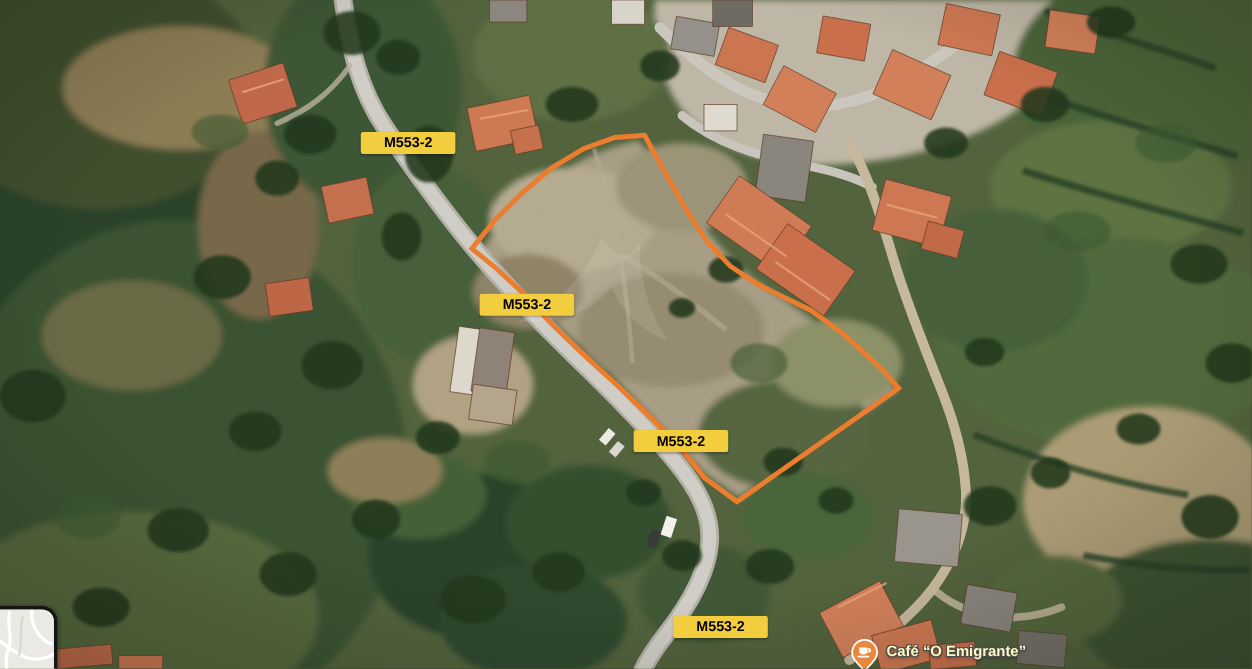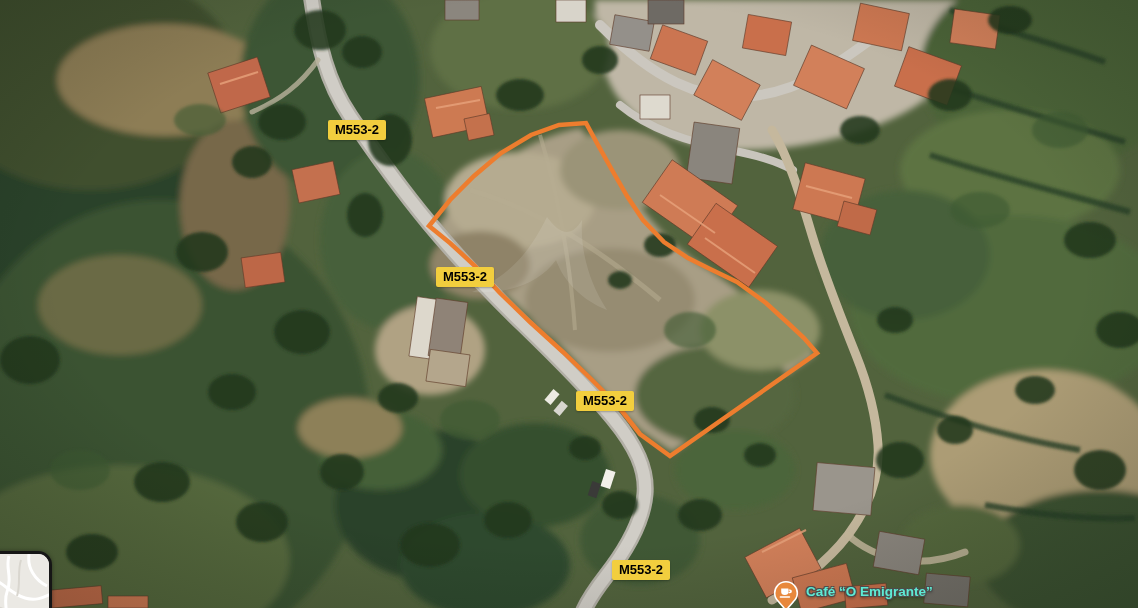--- a/index.html
+++ b/index.html
@@ -1,28 +1,28 @@
 <!DOCTYPE html>
 <html><head>
 <meta charset="utf-8">
 <style>
   html,body{margin:0;padding:0;background:#222;}
   .stage{position:relative;width:1138px;height:608px;overflow:hidden;
          font-family:"Liberation Sans",sans-serif;background:#52633d;}
   .stage svg.scene{position:absolute;left:0;top:0;display:block;}
   .overlay{position:absolute;left:0;top:0;width:1138px;height:608px;pointer-events:none;}
-  .road-label{position:absolute;padding:2px 7px;font-size:13px;font-weight:700;
+  .road-label{position:absolute;padding:2px 21px;font-size:13px;font-weight:700;
               line-height:16px;border-radius:2px;box-shadow:0 1px 2px rgba(0,0,0,.25);
               white-space:nowrap;text-align:right;}
   .watermark-text{position:absolute;left:573px;top:322px;transform:translateX(-50%);
        font-size:51px;font-weight:700;letter-spacing:7px;color:rgba(255,255,255,.27);
        white-space:nowrap;user-select:none;}
   .watermark-bird{position:absolute;left:452px;top:212px;opacity:.10;}
   .poi{position:absolute;left:772px;top:580px;display:flex;align-items:flex-start;}
-  .poi-label{margin:4px 0 0 6px;font-size:13.5px;font-weight:600;color:#5eead4;
+  .poi-label{margin:4px 0 0 6px;font-size:13.5px;font-weight:600;color:#fef9c3;
        text-shadow:-1px -1px 0 #4c4c4c,1px -1px 0 #4c4c4c,-1px 1px 0 #4c4c4c,
                    1px 1px 0 #4c4c4c,0 2px 3px rgba(0,0,0,.5);white-space:nowrap;}
   .inset{position:absolute;left:-12px;top:551px;width:58px;height:70px;
        background:#ebe9e4;border:3px solid #161616;border-radius:0 14px 0 0;
        box-shadow:0 0 4px rgba(0,0,0,.4);overflow:hidden;}
 </style>
 </head>
 <body>
 
 <div class="stage">

